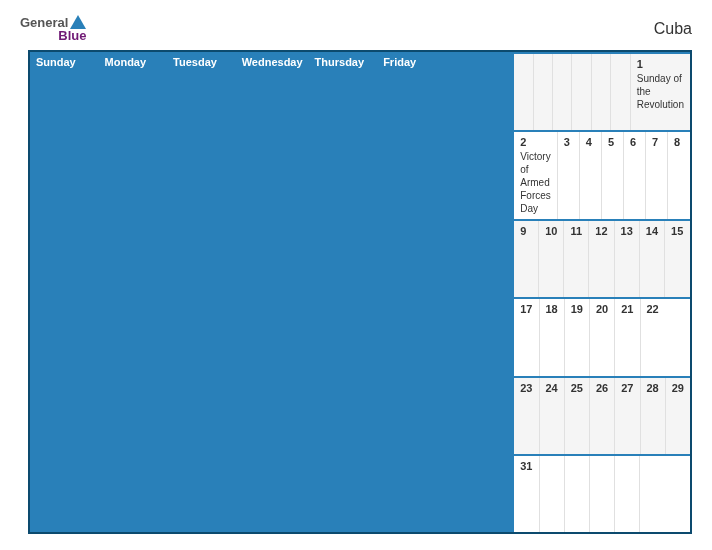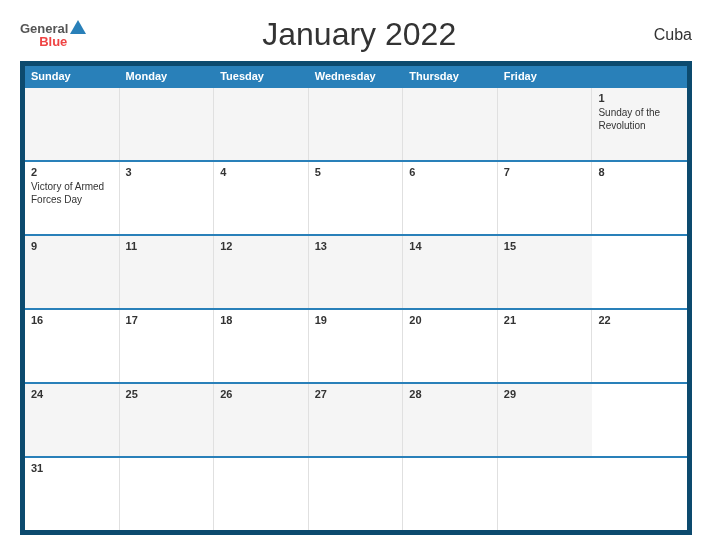--- a/index.html
+++ b/index.html
@@ -31,36 +31,36 @@
     }
     .logo-text-general {
       font-size: 13px;
       font-weight: bold;
       color: #555;
       line-height: 1;
     }
     .logo-text-blue {
       font-size: 13px;
       font-weight: bold;
-      color: #ef4444;
+      color: #701a75;
       line-height: 1;
     }
     .logo-triangle {
       width: 0;
       height: 0;
       border-left: 8px solid transparent;
       border-right: 8px solid transparent;
       border-bottom: 14px solid #2980b9;
       margin-left: 2px;
       margin-top: -2px;
     }
     .logo-wrapper {
       display: flex;
       flex-direction: column;
-      align-items: center;
+      align-items: flex-end;
     }
     .logo-top {
       display: flex;
       align-items: center;
     }
     .calendar-title {
       font-size: 32px;
       font-weight: normal;
       color: #333;
       text-align: center;
@@ -68,22 +68,23 @@
     }
     .country-name {
       font-size: 16px;
       color: #333;
       min-width: 60px;
       text-align: right;
     }
     .calendar {
       flex: 1;
       display: flex;
-      flex-direction: column;
-      border: 5px solid #0c4a6e;
+      flex-direction: row;
+      border: 2px solid #0c4a6e;
+      margin-left: 8px;
     }
     .calendar-header-row {
       display: grid;
       grid-template-columns: repeat(7, 1fr);
       background: #2980b9;
     }
     .calendar-header-cell {
       color: #fff;
       font-size: 11px;
       font-weight: bold;
@@ -143,21 +144,20 @@
   <div class="header">
     <div class="logo">
       <div class="logo-wrapper">
         <div class="logo-top">
           <span class="logo-text-general">General</span>
           <div class="logo-triangle"></div>
         </div>
         <span class="logo-text-blue">Blue</span>
       </div>
     </div>
-    <div class="calendar-title">January 2022</div>
     <div class="country-name">Cuba</div>
   </div>
 
   <div class="calendar">
     <div class="calendar-header-row">
       <div class="calendar-header-cell">Sunday</div>
       <div class="calendar-header-cell">Monday</div>
       <div class="calendar-header-cell">Tuesday</div>
       <div class="calendar-header-cell">Wednesday</div>
       <div class="calendar-header-cell">Thursday</div>
@@ -201,61 +201,64 @@
         <div class="calendar-cell">
           <span class="day-number">8</span>
         </div>
       </div>
 
       <div class="calendar-week week3">
         <div class="calendar-cell">
           <span class="day-number">9</span>
         </div>
         <div class="calendar-cell">
+          <span class="day-number">10</span>
+        </div>
+        <div class="calendar-cell">
           <span class="day-number">11</span>
         </div>
         <div class="calendar-cell">
           <span class="day-number">12</span>
         </div>
         <div class="calendar-cell">
           <span class="day-number">13</span>
         </div>
         <div class="calendar-cell">
           <span class="day-number">14</span>
         </div>
         <div class="calendar-cell">
           <span class="day-number">15</span>
         </div>
       </div>
 
       <div class="calendar-week week4">
         <div class="calendar-cell">
-          <span class="day-number">16</span>
-        </div>
-        <div class="calendar-cell">
           <span class="day-number">17</span>
         </div>
         <div class="calendar-cell">
           <span class="day-number">18</span>
         </div>
         <div class="calendar-cell">
           <span class="day-number">19</span>
         </div>
         <div class="calendar-cell">
           <span class="day-number">20</span>
         </div>
         <div class="calendar-cell">
           <span class="day-number">21</span>
         </div>
         <div class="calendar-cell">
           <span class="day-number">22</span>
         </div>
       </div>
 
       <div class="calendar-week week5">
+        <div class="calendar-cell">
+          <span class="day-number">23</span>
+        </div>
         <div class="calendar-cell">
           <span class="day-number">24</span>
         </div>
         <div class="calendar-cell">
           <span class="day-number">25</span>
         </div>
         <div class="calendar-cell">
           <span class="day-number">26</span>
         </div>
         <div class="calendar-cell">

